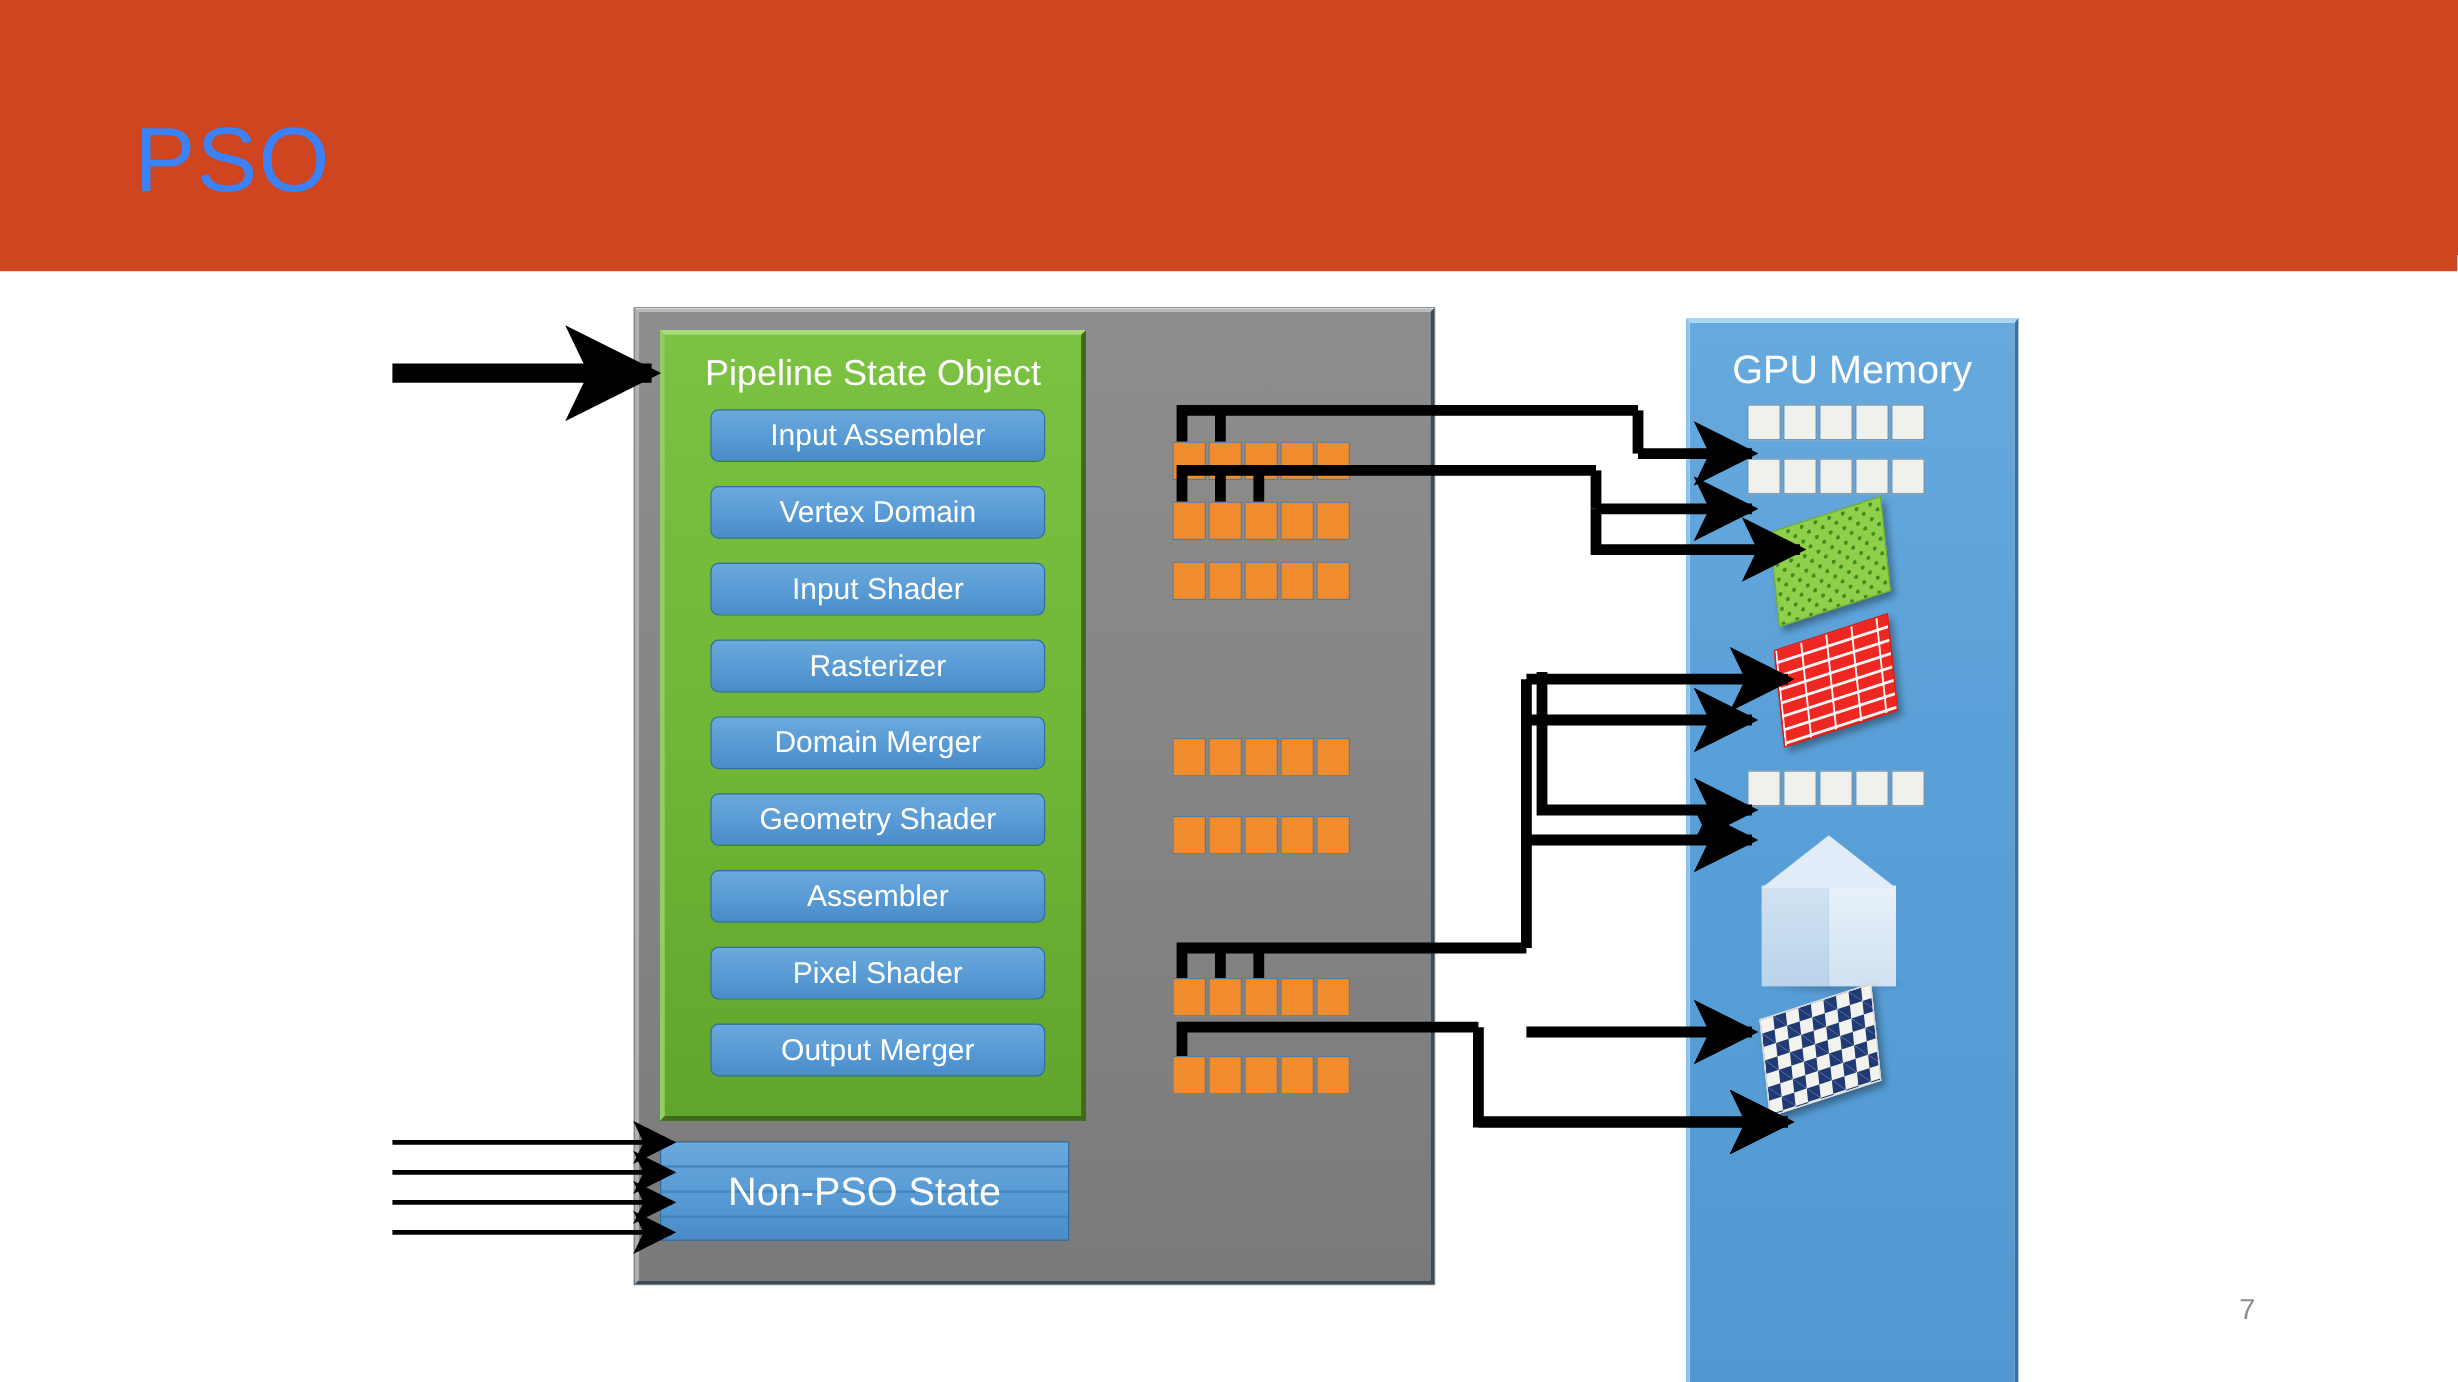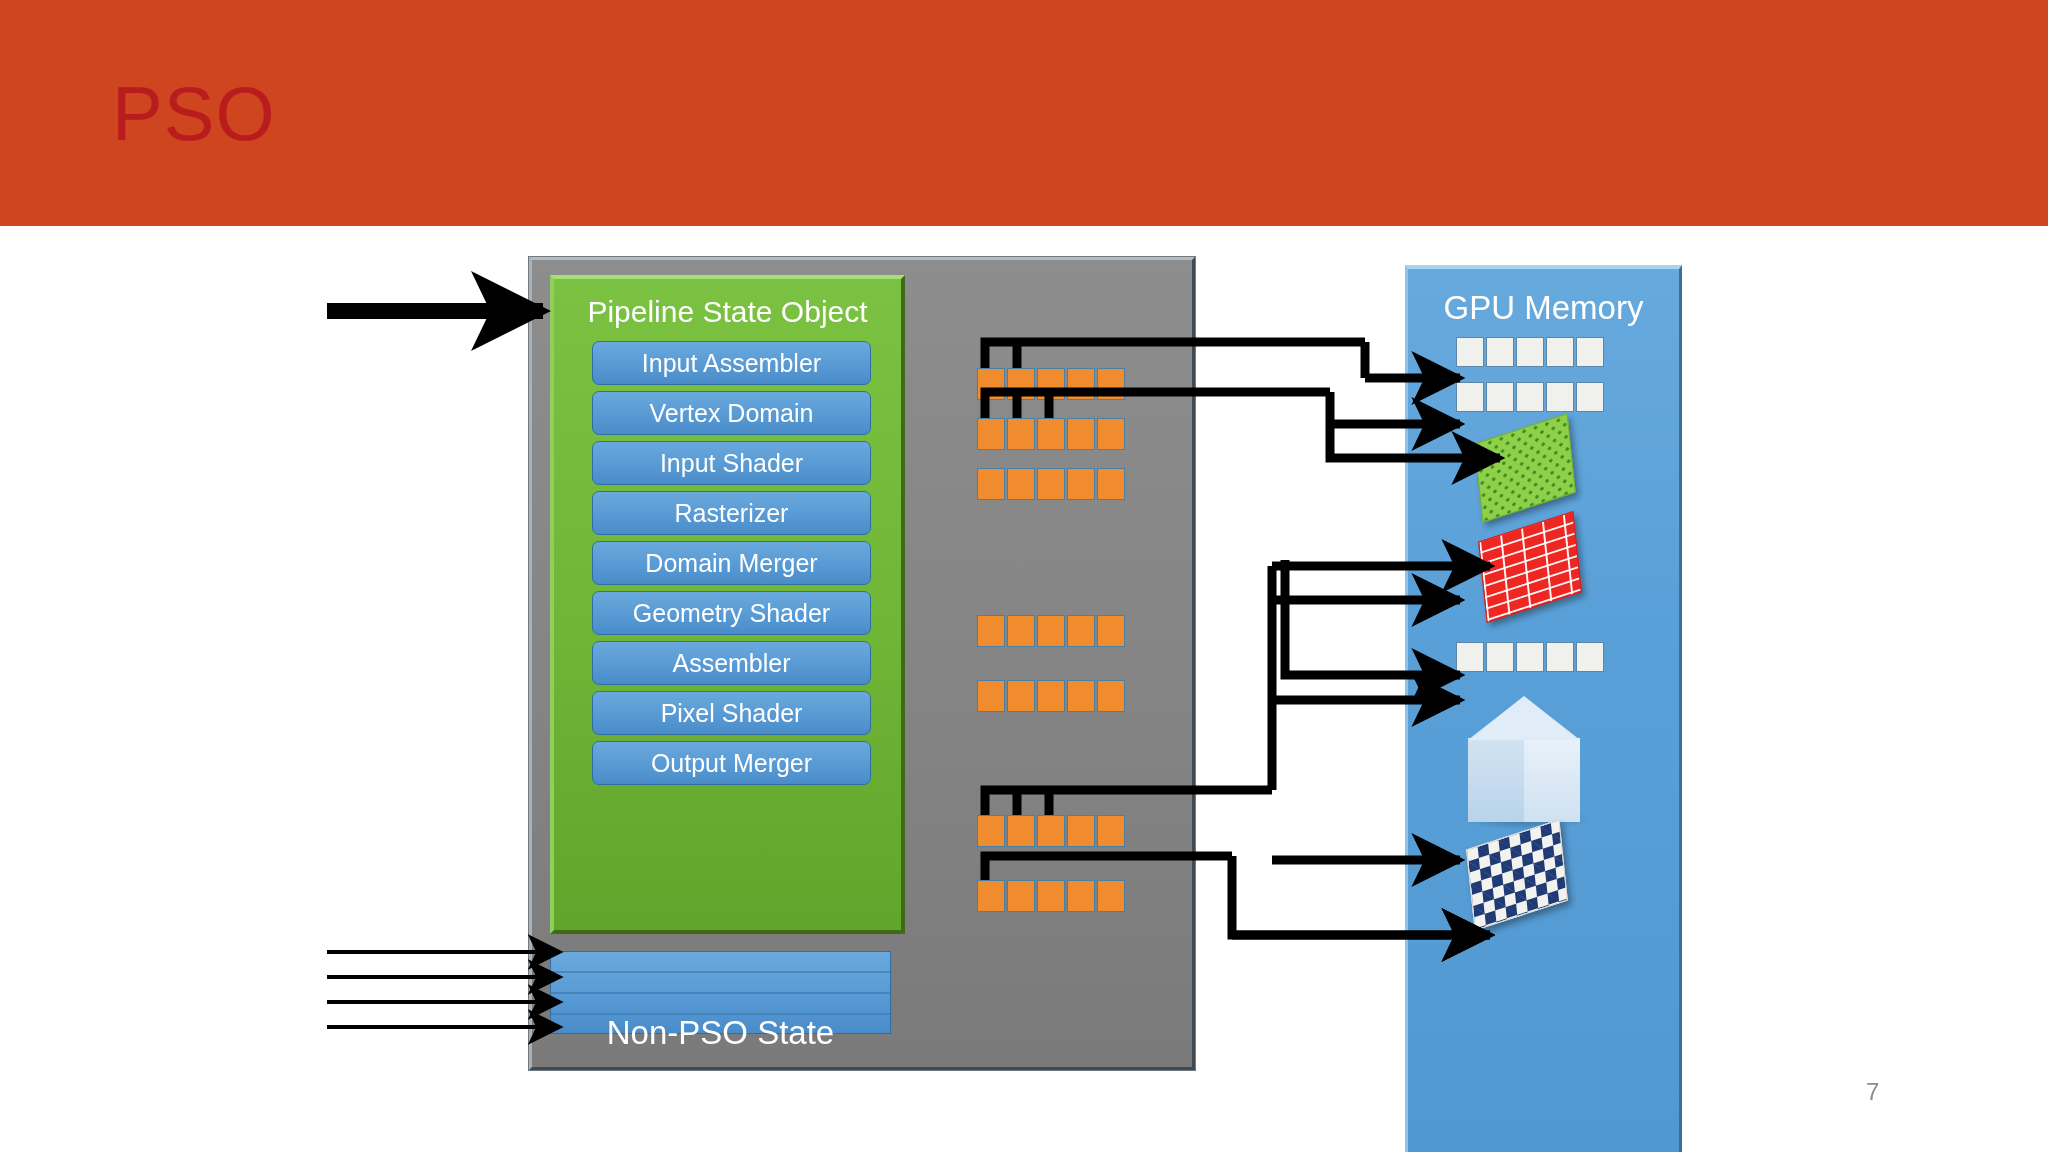--- a/index.html
+++ b/index.html
@@ -20,24 +20,24 @@
   #header-band {
     position: absolute;
     left: 0; top: 0;
     width: 2048px;
     height: 226px;
     background: #CF4520;
   }
   #slide-title {
     position: absolute;
     left: 112px;
-    top: 76px;
+    top: 96px;
     font-size: 76px;
     font-weight: 300;
-    color: #b91c1c;
+    color: #3b82f6;
     letter-spacing: 1px;
     line-height: 1;
     white-space: nowrap;
   }
 
   
   #page-number {
     position: absolute;
     left: 1866px;
     top: 1078px;
@@ -86,21 +86,21 @@
   }
 
   .stage-list {
     position: absolute;
     left: 38px;
     top: 62px;
     width: 279px;
   }
   .stage {
     height: 44px;
-    margin-bottom: 6px;
+    margin-bottom: 20px;
     background: linear-gradient(180deg, #6aa9dd 0%, #589ad4 55%, #4a8cc8 100%);
     border: 1px solid #2f6ea3;
     border-radius: 7px;
     box-sizing: border-box;
     display: flex;
     align-items: center;
     justify-content: center;
     color: #ffffff;
     font-size: 25px;
     white-space: nowrap;
@@ -128,21 +128,20 @@
   #nonpso-label {
     position: absolute;
     left: 0; top: 0;
     width: 100%; height: 100%;
     display: flex;
     align-items: center;
     justify-content: center;
     color: #ffffff;
     font-size: 33px;
     white-space: nowrap;
-    margin-top: 40px;
   }
 
   
   .res-row {
     position: absolute;
     display: flex;
   }
   .res-cell {
     width: 28px;
     height: 32px;

